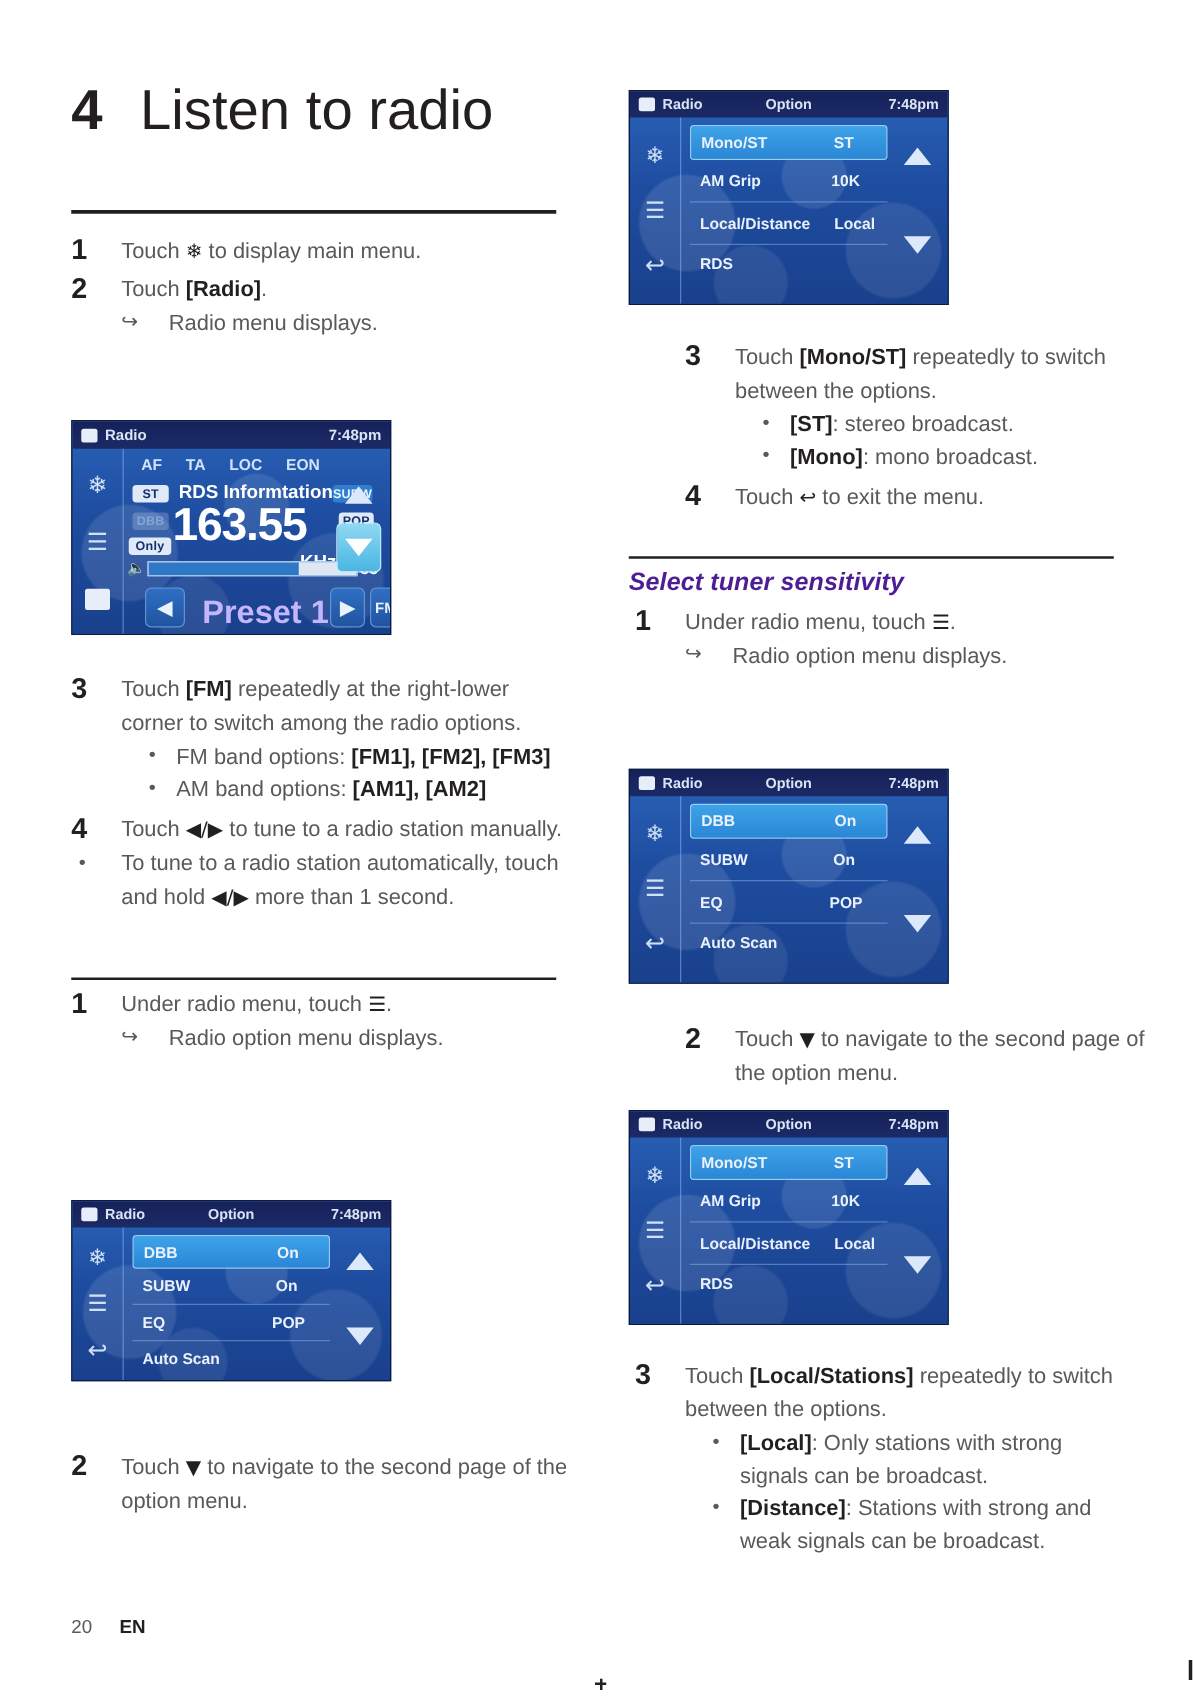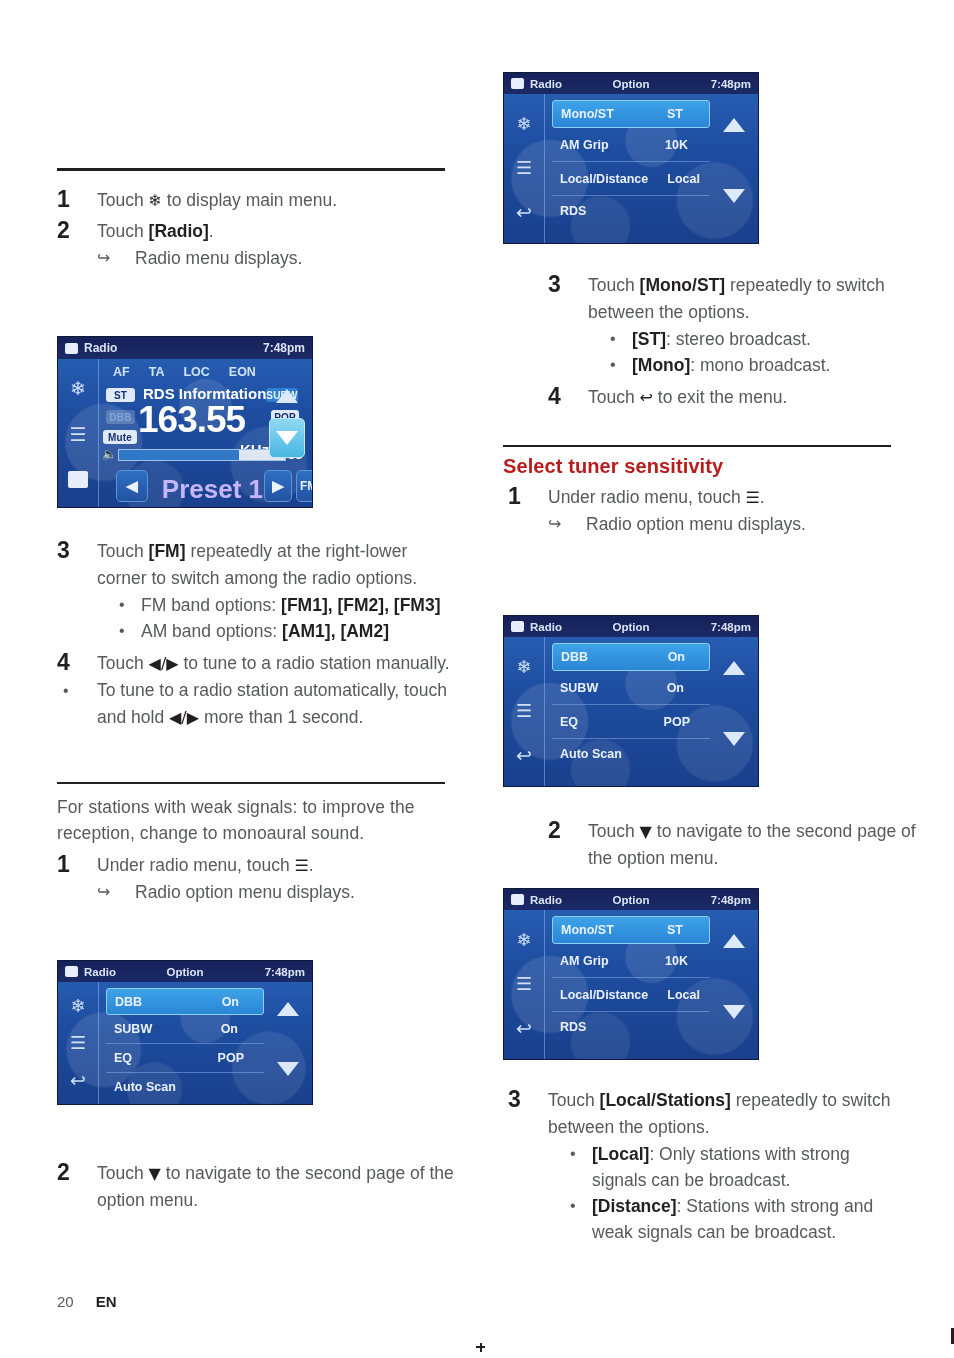--- a/index.html
+++ b/index.html
@@ -25,22 +25,22 @@
   .chapter .num { font-weight: 700; margin-right: 30px; }
 
   
   .rule { border-top: 3px solid #231f20; width: 388px; }
   .rule-thin { border-top: 2px solid #231f20; width: 388px; }
   .h1 {
     font-size: 26px; font-weight: 400; color: #231f20;
     margin-top: 7px; letter-spacing: 0.1px;
   }
   .h2 {
-    font-size: 19px; font-weight: 700; color: #b91c1c;
-    margin-top: 8px; letter-spacing: 0.1px;
+    font-size: 19px; font-weight: 700; color: #4c1d95;
+    margin-top: 8px; letter-spacing: 0.1px; font-style: italic;
   }
 
   
   .para {
     font-size: 17.5px; line-height: 26px; color: #58595b;
     letter-spacing: 0.1px;
   }
   .step {
     position: relative; padding-left: 40px;
     font-size: 17.5px; line-height: 27px; color: #58595b;
@@ -169,20 +169,23 @@
   .footer { position: absolute; left: 57px; bottom: 48px; font-size: 15px; color: #58595b; margin-top: 48px; }
   .footer .pg { color: #58595b; }
   .footer .lang { font-weight: 700; color: #231f20; margin-left: 22px; }
   .cropmark { position: absolute; background: #231f20; }
 </style>
 </head>
 <body>
 
 <div class="page">
 
+  <div class="chapter">
+    <span class="num">4</span><span>Listen to radio</span>
+  </div>
 
   <div class="col-left">
 
     <div style="position:absolute; top:168px; left:0; width:400px;">
       <div class="rule"></div>
 
       <div class="step" style="margin-top:16px;">
         <span class="n">1</span>
         <span>Touch</span>
         <span class="gly">❄</span>
@@ -221,21 +224,21 @@
         <span>EON</span>
       </div>
 
       <div class="tagbox tag-on" style="left:48px; top:51px; width:29px; height:14px; font-size:10px;">ST</div>
       <div style="position:absolute; left:85px; top:48px; font-size:15px; font-weight:700; color:#ffffff;">RDS Informtation</div>
       <div class="tagbox tag-lit" style="left:208px; top:51px; width:32px; height:14px; font-size:10px;">SUBW</div>
 
       <div class="tagbox tag-off" style="left:48px; top:73px; width:29px; height:14px; font-size:10px;">DBB</div>
       <div class="tagbox tag-on" style="left:213px; top:73px; width:28px; height:14px; font-size:10px;">POP</div>
 
-      <div class="tagbox tag-on" style="left:45px; top:93px; width:34px; height:14px; font-size:10px;">Mute</div>
+      <div class="tagbox tag-on" style="left:45px; top:93px; width:34px; height:14px; font-size:10px;">Only</div>
 
       <div style="position:absolute; left:80px; top:62px; font-size:37px; font-weight:700; color:#ffffff; letter-spacing:-1px;">163.55</div>
       <div style="position:absolute; left:182px; top:104px; font-size:15px; font-weight:700; color:#ffffff;">KHz</div>
 
       <span style="position:absolute; left:44px; top:110px; font-size:12px; color:#dfeafb;">🔈</span>
       <div class="volbar" style="left:60px; top:112px; width:168px; height:12px;">
         <div class="volfill" style="width:72%;"></div>
       </div>
       <div style="position:absolute; left:230px; top:110px; font-size:13px; font-weight:700; color:#ffffff;">33</div>
 
@@ -278,21 +281,20 @@
       <div class="bullet-flat">
         <span class="dot">•</span>
         <span>To tune to a radio station automatically, touch and hold</span>
         <span class="gly">◀/▶</span>
         <span>more than 1 second.</span>
       </div>
     </div>
 
     <div style="position:absolute; top:782px; left:0; width:400px;">
       <div class="rule-thin"></div>
-      <div class="para" style="margin-top:10px;">For stations with weak signals: to improve the reception, change to monoaural sound.</div>
       <div class="step" style="margin-top:6px;">
         <span class="n">1</span>
         <span>Under radio menu, touch</span>
         <span class="gly">☰</span><span>.</span>
       </div>
       <div class="sub" style="margin-left:40px;">
         <span class="arrow">↪</span>
         <span>Radio option menu displays.</span>
       </div>
     </div>

